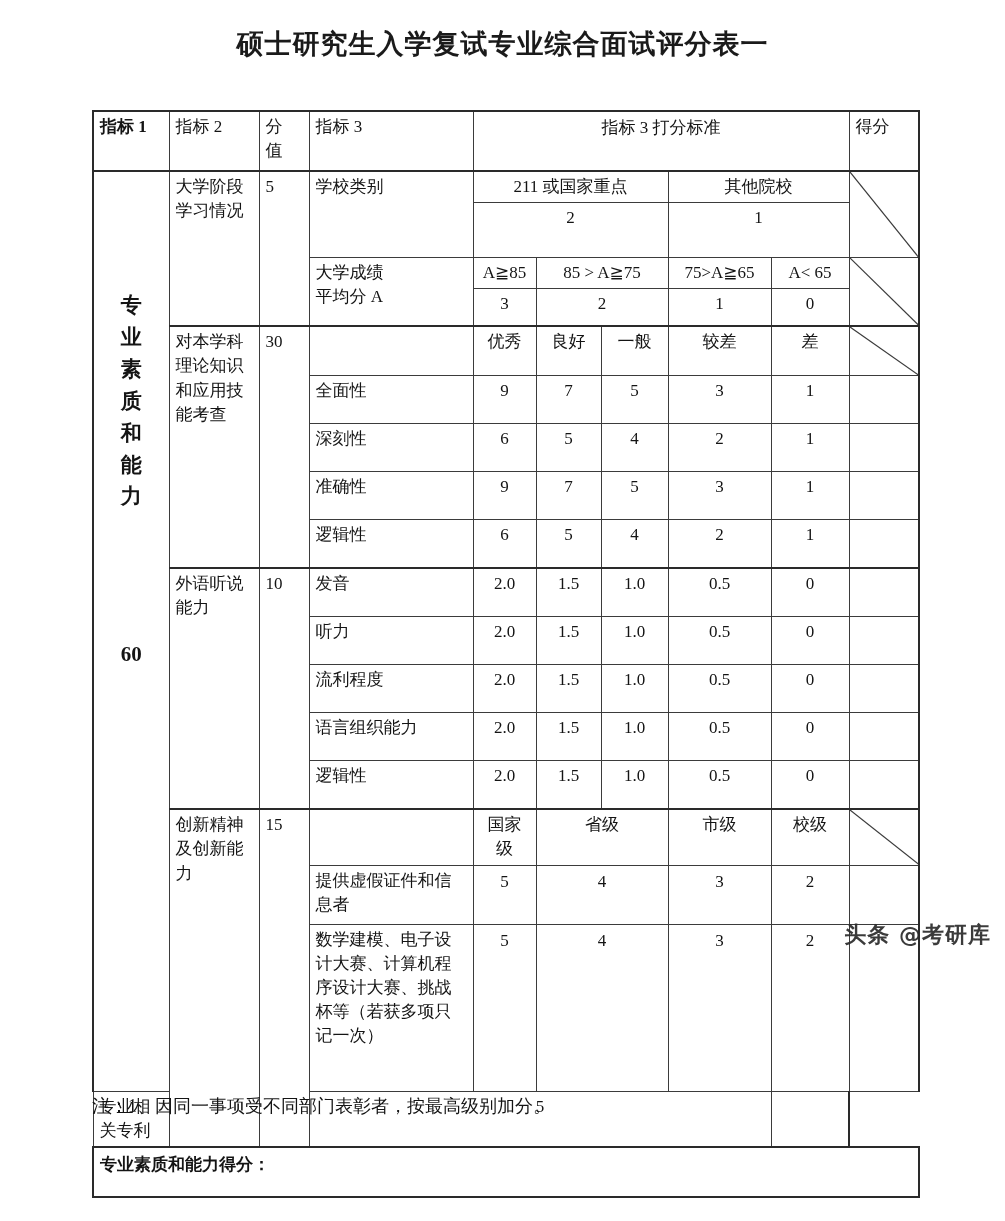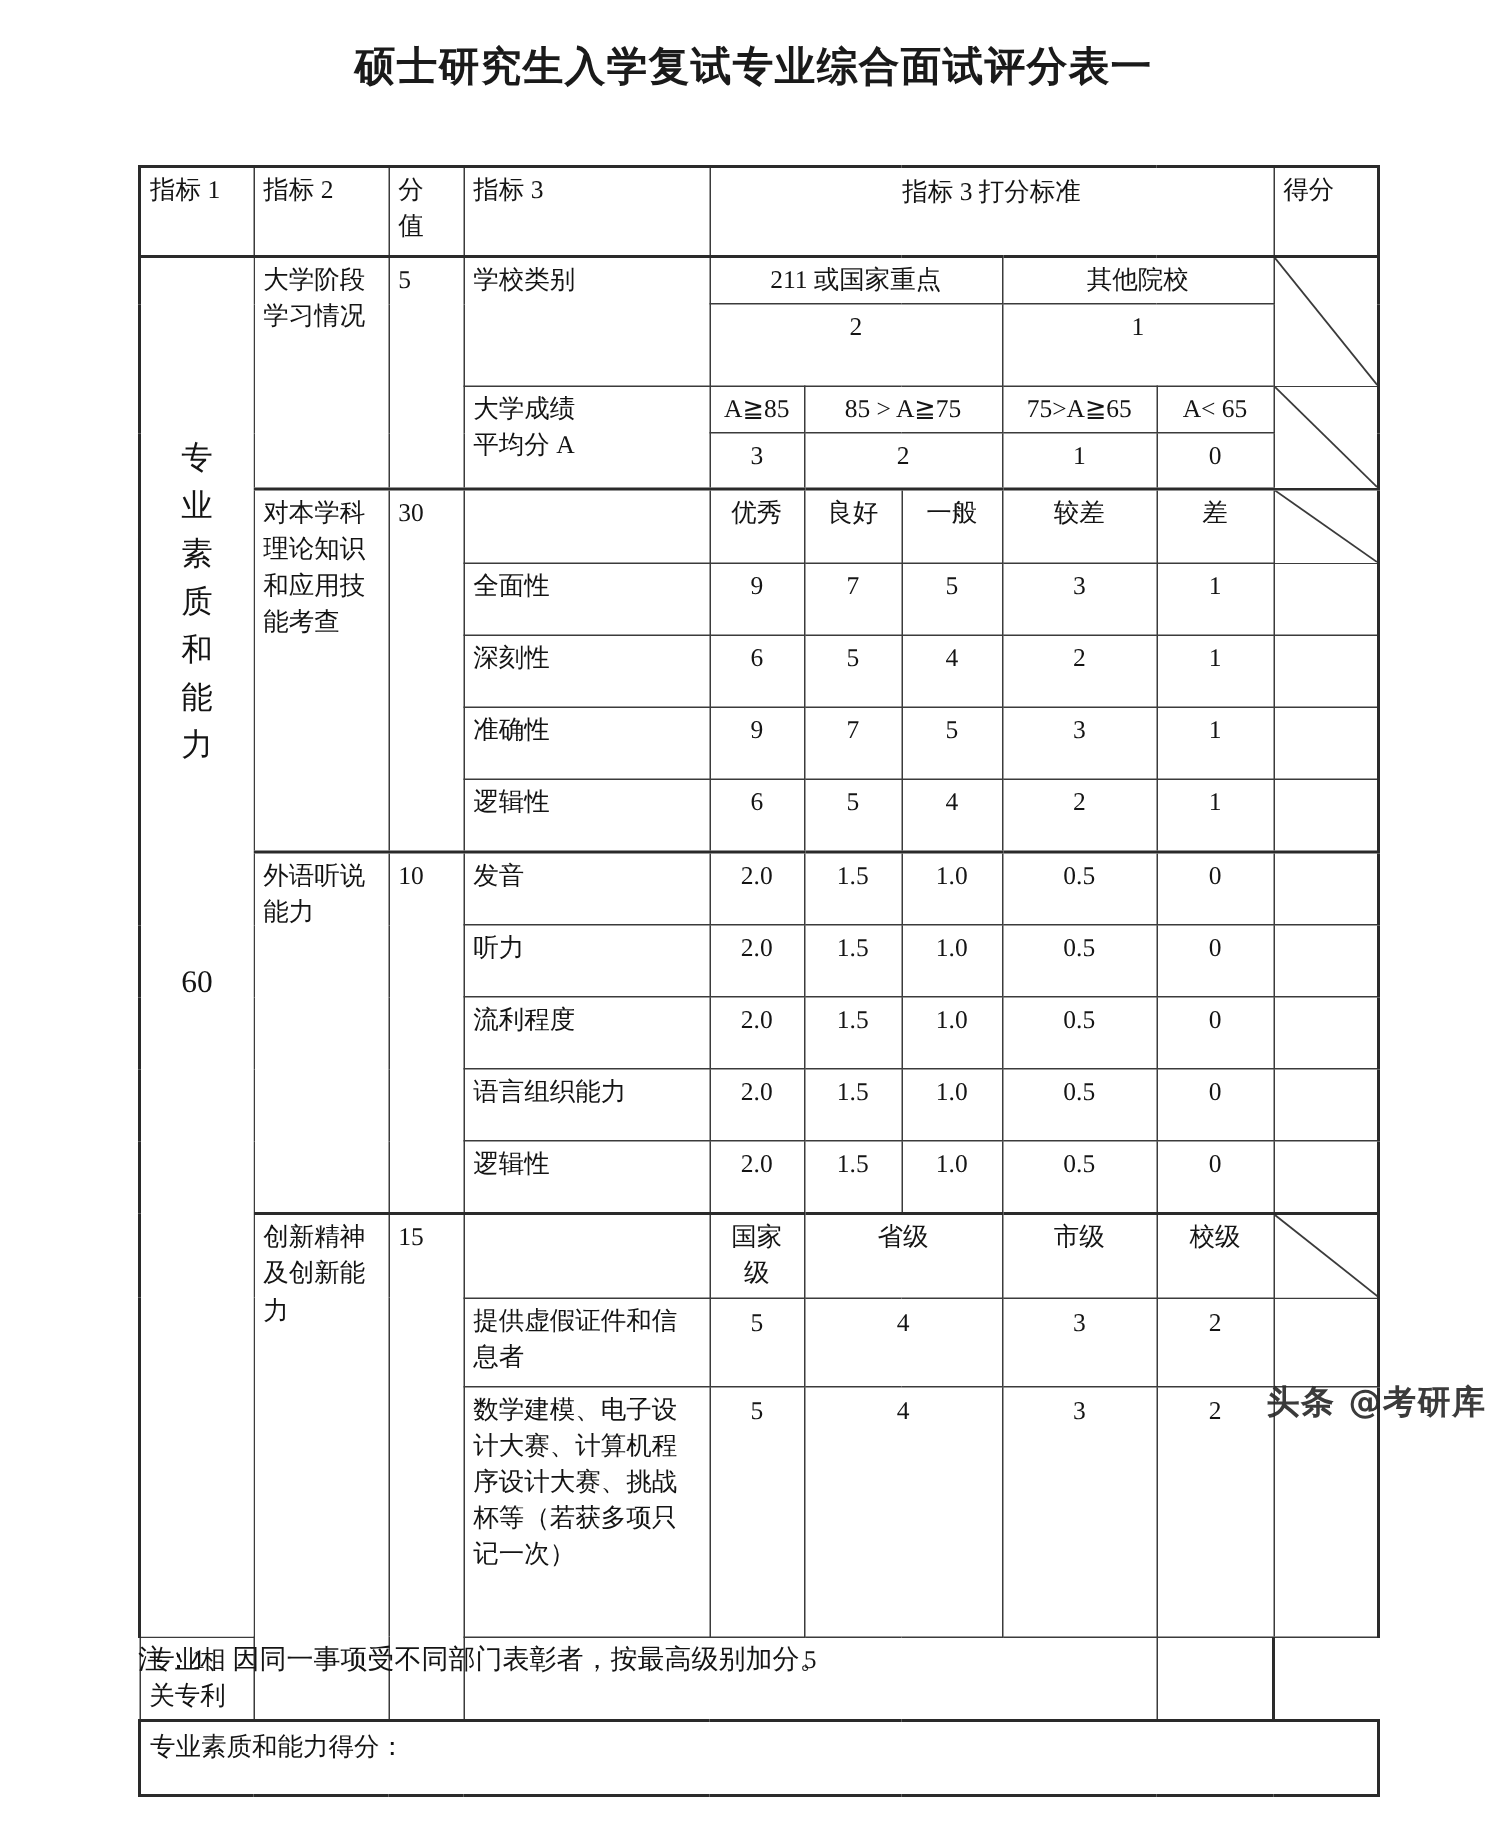--- a/index.html
+++ b/index.html
@@ -56,21 +56,21 @@
     line-height: 1.42;
     color: #141414;
     background: #fff;
   }
   td.ctr { text-align: center; vertical-align: middle; padding: 4px 2px; }
   td.mid { vertical-align: middle; }
   td.tl  { text-align: left; vertical-align: top; }
 
   .outer-top    { border-top-width: 2px !important; border-top-color:#2a2a2a !important; }
   .outer-bottom { border-bottom-width: 2px !important; border-bottom-color:#2a2a2a !important; }
-  .outer-left   { border-left-width: 2px !important; border-left-color:#2a2a2a !important; }
+  .outer-left   { border-left-width: 2px !important; border-left-color:#2a2a2a !important;font-weight:bold; }
   .outer-right  { border-right-width: 2px !important; border-right-color:#2a2a2a !important; }
   .sect-top     { border-top-width: 2px !important; border-top-color:#2a2a2a !important;margin-top:32px; }
 
   
   .vert-cell {
     position: relative;
     padding: 0 !important;
     vertical-align: top;
   }
   .vert-inner {

